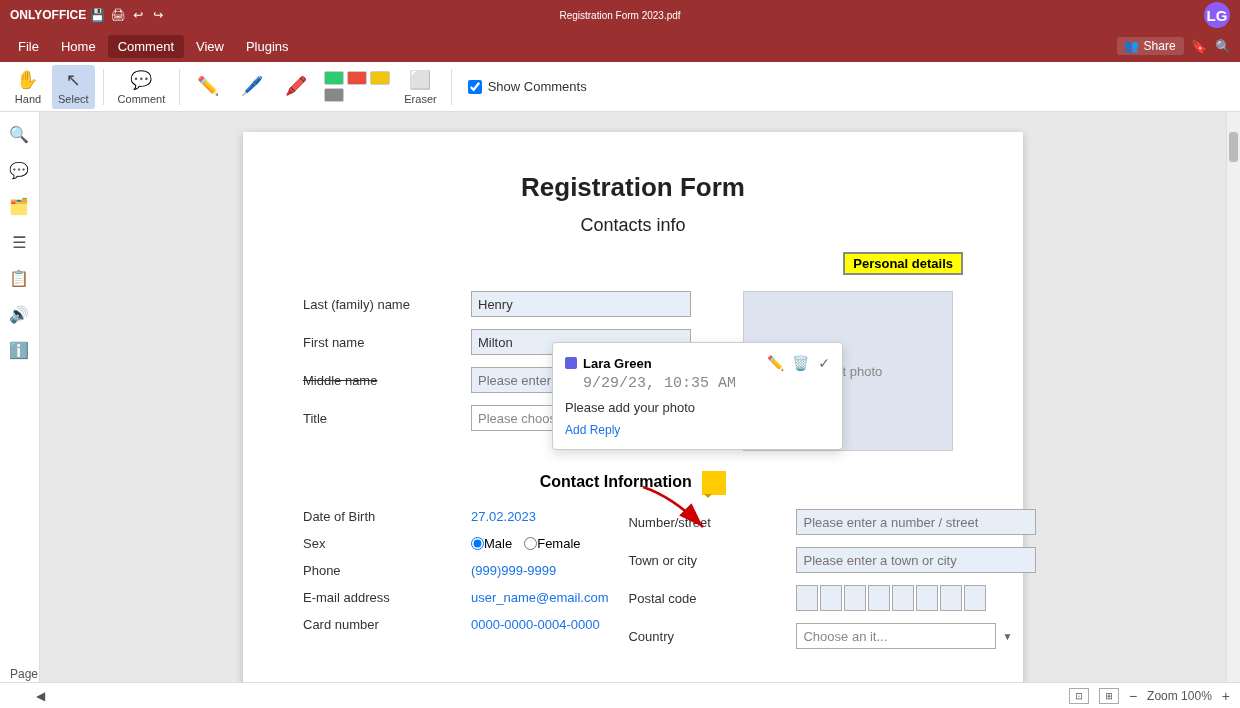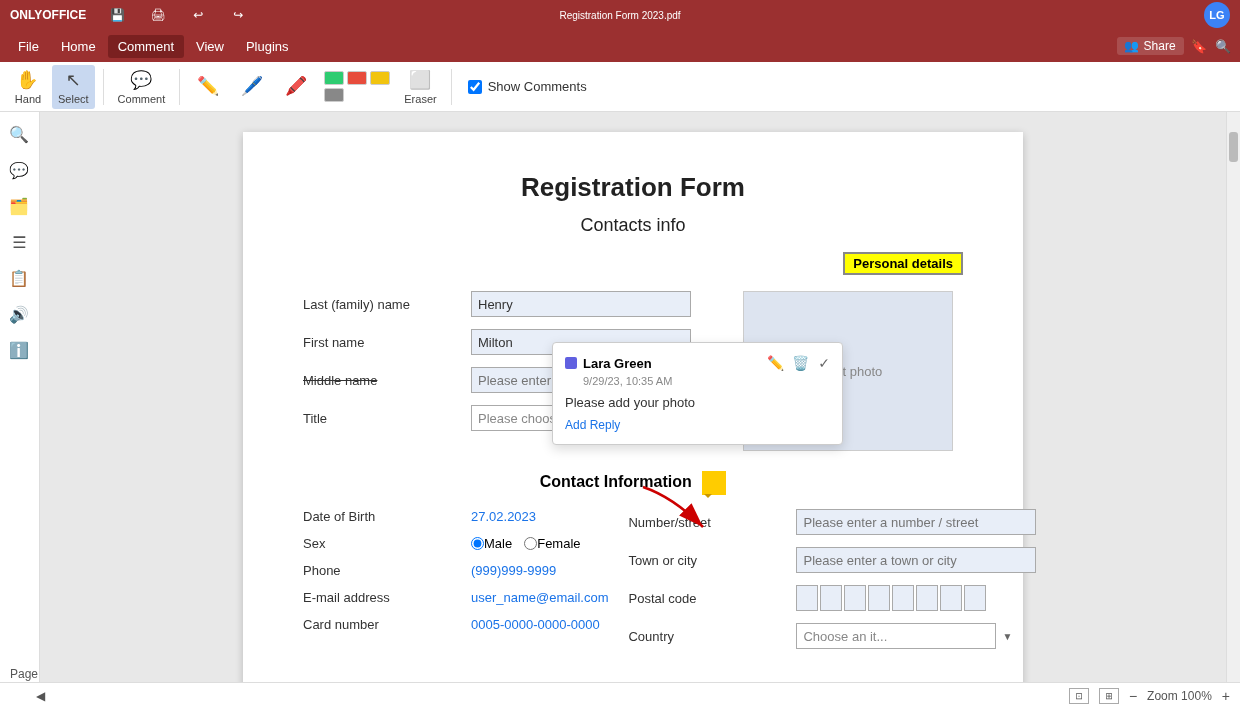--- a/index.html
+++ b/index.html
@@ -1,20 +1,20 @@
 <!DOCTYPE html>
 <html><head>
   <meta charset="utf-8">
   <style>
     * { margin: 0; padding: 0; box-sizing: border-box; }
     body { width: 1240px; height: 708px; overflow: hidden; font-family: 'Segoe UI', Arial, sans-serif; font-size: 13px; background: #f0f0f0; display: flex; flex-direction: column; }
 
     
     .title-bar { height: 30px; background: #9b3030; display: flex; align-items: center; justify-content: space-between; padding: 0 10px; color: white; flex-shrink: 0; }
-    .title-bar-left { display: flex; align-items: center; gap: 24px; }
+    .title-bar-left { display: flex; align-items: center; gap: 4px; }
     .title-bar-center { position: absolute; left: 50%; transform: translateX(-50%); color: white; font-size: 10px; }
     .title-bar-right { display: flex; align-items: center; gap: 8px; margin-left: auto; }
     .tb-btn { width: 16px; height: 16px; display: flex; align-items: center; justify-content: center; color: white; font-size: 12px; cursor: pointer; }
 
     
     .menu-bar { height: 32px; background: #9b3030; display: flex; align-items: center; padding: 0 8px; gap: 2px; flex-shrink: 0; }
     .menu-item { padding: 4px 10px; color: white; font-size: 13px; cursor: pointer; border-radius: 3px; }
     .menu-item:hover, .menu-item.active { background: rgba(255,255,255,0.2); }
     .menu-item.active { background: #7a2020; }
 
@@ -57,21 +57,21 @@
     .form-select-wrap select { width: 100%; height: 26px; border: 1px solid #aaa; background: white; padding: 2px 6px; font-size: 13px; color: #888; }
     .select-arrow { position: absolute; right: 4px; top: 50%; transform: translateY(-50%); pointer-events: none; font-size: 10px; color: #666; }
 
     
     .comment-popup { position: absolute; right: 180px; top: 210px; width: 291px; background: white; border: 1px solid #ccc; border-radius: 4px; box-shadow: 0 4px 12px rgba(0,0,0,0.15); padding: 12px; z-index: 100; }
     .comment-header { display: flex; align-items: center; justify-content: space-between; margin-bottom: 4px; }
     .comment-author { display: flex; align-items: center; gap: 6px; font-weight: bold; font-size: 13px; }
     .comment-dot { width: 12px; height: 12px; background: #6060e0; border-radius: 2px; }
     .comment-actions { display: flex; gap: 8px; color: #666; }
     .comment-action { cursor: pointer; font-size: 14px; }
-    .comment-date { font-size: 11px; color: #888; margin-bottom: 8px; margin-left: 18px; }
+    .comment-date { font-size: 15px; color: #888; margin-bottom: 8px; margin-left: 18px; font-family: Liberation Mono, monospace; }
     .comment-text { font-size: 13px; color: #333; margin-bottom: 8px; }
     .comment-reply { font-size: 12px; color: #1a73e8; cursor: pointer; }
 
     
     .contact-section { margin-top: 20px; }
     .contact-title { text-align: center; font-size: 16px; font-weight: bold; margin-bottom: 14px; }
     .sticky-note { display: inline-block; width: 24px; height: 24px; background: #ffcc00; margin-left: 6px; vertical-align: middle; cursor: pointer; position: relative; }
     .sticky-note::after { content: ''; position: absolute; bottom: -3px; left: 2px; width: 0; height: 0; border-left: 4px solid transparent; border-right: 4px solid transparent; border-top: 4px solid #cc9900; }
 
     .two-col { display: flex; gap: 20px; }
@@ -96,21 +96,21 @@
 <div class="title-bar">
   <div class="title-bar-left">
     <span style="font-size:12px;font-weight:bold;color:white;">ONLYOFFICE</span>
     <span class="tb-btn">💾</span>
     <span class="tb-btn">🖨</span>
     <span class="tb-btn">↩</span>
     <span class="tb-btn">↪</span>
   </div>
   <div class="title-bar-center">Registration Form 2023.pdf</div>
   <div class="title-bar-right">
-    <div style="width:26px;height:26px;background:#3b82f6;border-radius:50%;display:flex;align-items:center;justify-content:center;color:white;font-size:11px;font-weight:bold;">LG</div>
+    <div style="width:26px;height:26px;background:#8b5cf6;border-radius:50%;display:flex;align-items:center;justify-content:center;color:white;font-size:15px;font-weight:bold;">LG</div>
   </div>
 </div>
 
 <div class="menu-bar">
   <div class="menu-item">File</div>
   <div class="menu-item">Home</div>
   <div class="menu-item active">Comment</div>
   <div class="menu-item">View</div>
   <div class="menu-item">Plugins</div>
   <div style="margin-left:auto;display:flex;align-items:center;gap:8px;">
@@ -281,21 +281,21 @@
               <div class="form-row">
                 <div class="form-label">Phone</div>
                 <span style="color:#1a73e8;font-size:13px;">(999)999-9999</span>
               </div>
               <div class="form-row">
                 <div class="form-label">E-mail address</div>
                 <span style="color:#1a73e8;font-size:13px;">user_name@email.com</span>
               </div>
               <div class="form-row">
                 <div class="form-label">Card number</div>
-                <span style="color:#1a73e8;font-size:13px;">0005-0000-0000-0000</span>
+                <span style="color:#1a73e8;font-size:13px;">0000-0000-0004-0000</span>
               </div>
             </div>
             <div class="col">
               <div class="form-row">
                 <div class="form-label">Number/street</div>
                 <input type="text" class="form-input-wide" placeholder="Please enter a number / street" style="">
               </div>
               <div class="form-row">
                 <div class="form-label">Town or city</div>
                 <input type="text" class="form-input-wide" placeholder="Please enter a town or city" style="">

